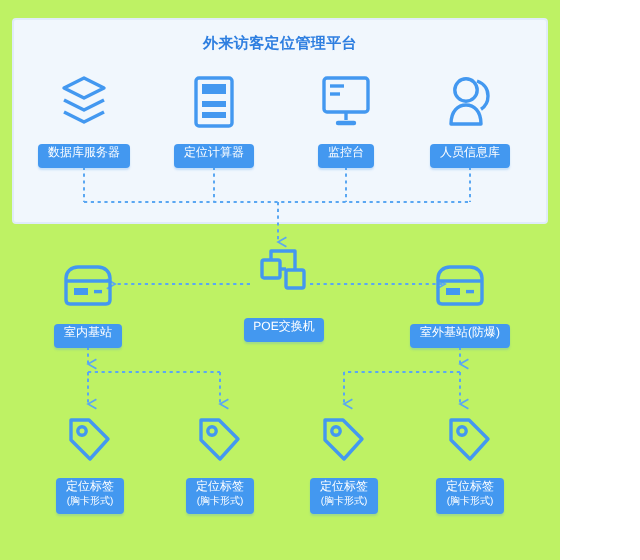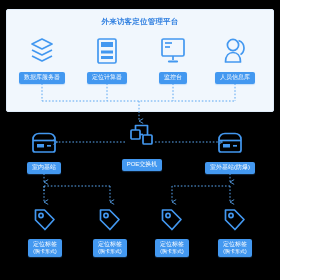--- a/index.html
+++ b/index.html
@@ -13,21 +13,21 @@
     overflow: hidden;
     font-family: "Liberation Sans", "DejaVu Sans", sans-serif;
     position: relative;
   }
 
   
   #diagram {
     position: relative;
     width: 280px;
     height: 280px;
-    background: #000000;
+    background: #bef264;
   }
 
   
   .platform-panel {
     position: absolute;
     left: 6px;
     top: 9px;
     width: 268px;
     height: 103px;
     background: #f1f7fd;

